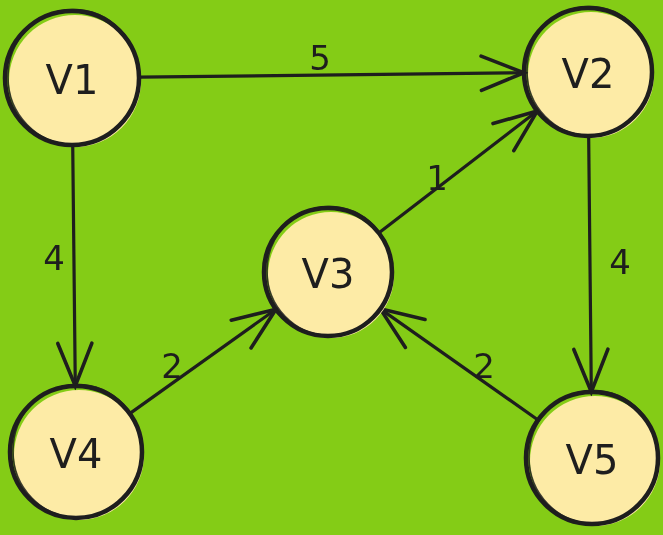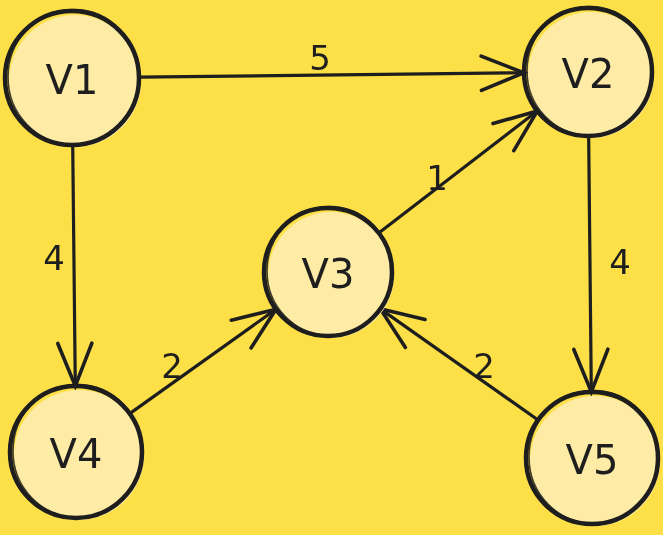--- a/index.html
+++ b/index.html
@@ -1,16 +1,16 @@
 <!DOCTYPE html>
 <html><head>
   <meta charset="utf-8">
   <style>
     html, body { margin: 0; padding: 0; background: #ffffff; }
-    #stage { position: relative; width: 663px; height: 535px; overflow: hidden; background: #fde047; }
+    #stage { position: relative; width: 663px; height: 535px; overflow: hidden; background: #84cc16; }
     #graph { position: absolute; left: 0; top: 0; width: 663px; height: 535px; }
     .node-fill { fill: #fdeba6; }
     .node-stroke { fill: none; stroke: #1e1e1e; stroke-width: 4.5; }
     .node-stroke2 { fill: none; stroke: #1e1e1e; stroke-width: 1.6; opacity: 0.85; }
     .node-label { font-family: "DejaVu Sans", sans-serif; font-size: 40px; fill: #1e1e1e; text-anchor: middle; dominant-baseline: central; }
     .edge-line { stroke: #1e1e1e; stroke-width: 3.2; stroke-linecap: round; fill: none; }
     .edge-head { stroke: #1e1e1e; stroke-width: 3.6; stroke-linecap: round; fill: none; }
     .edge-label { font-family: "DejaVu Sans", sans-serif; font-size: 34px; fill: #1e1e1e; text-anchor: middle; dominant-baseline: central; }
   </style>
 </head>

